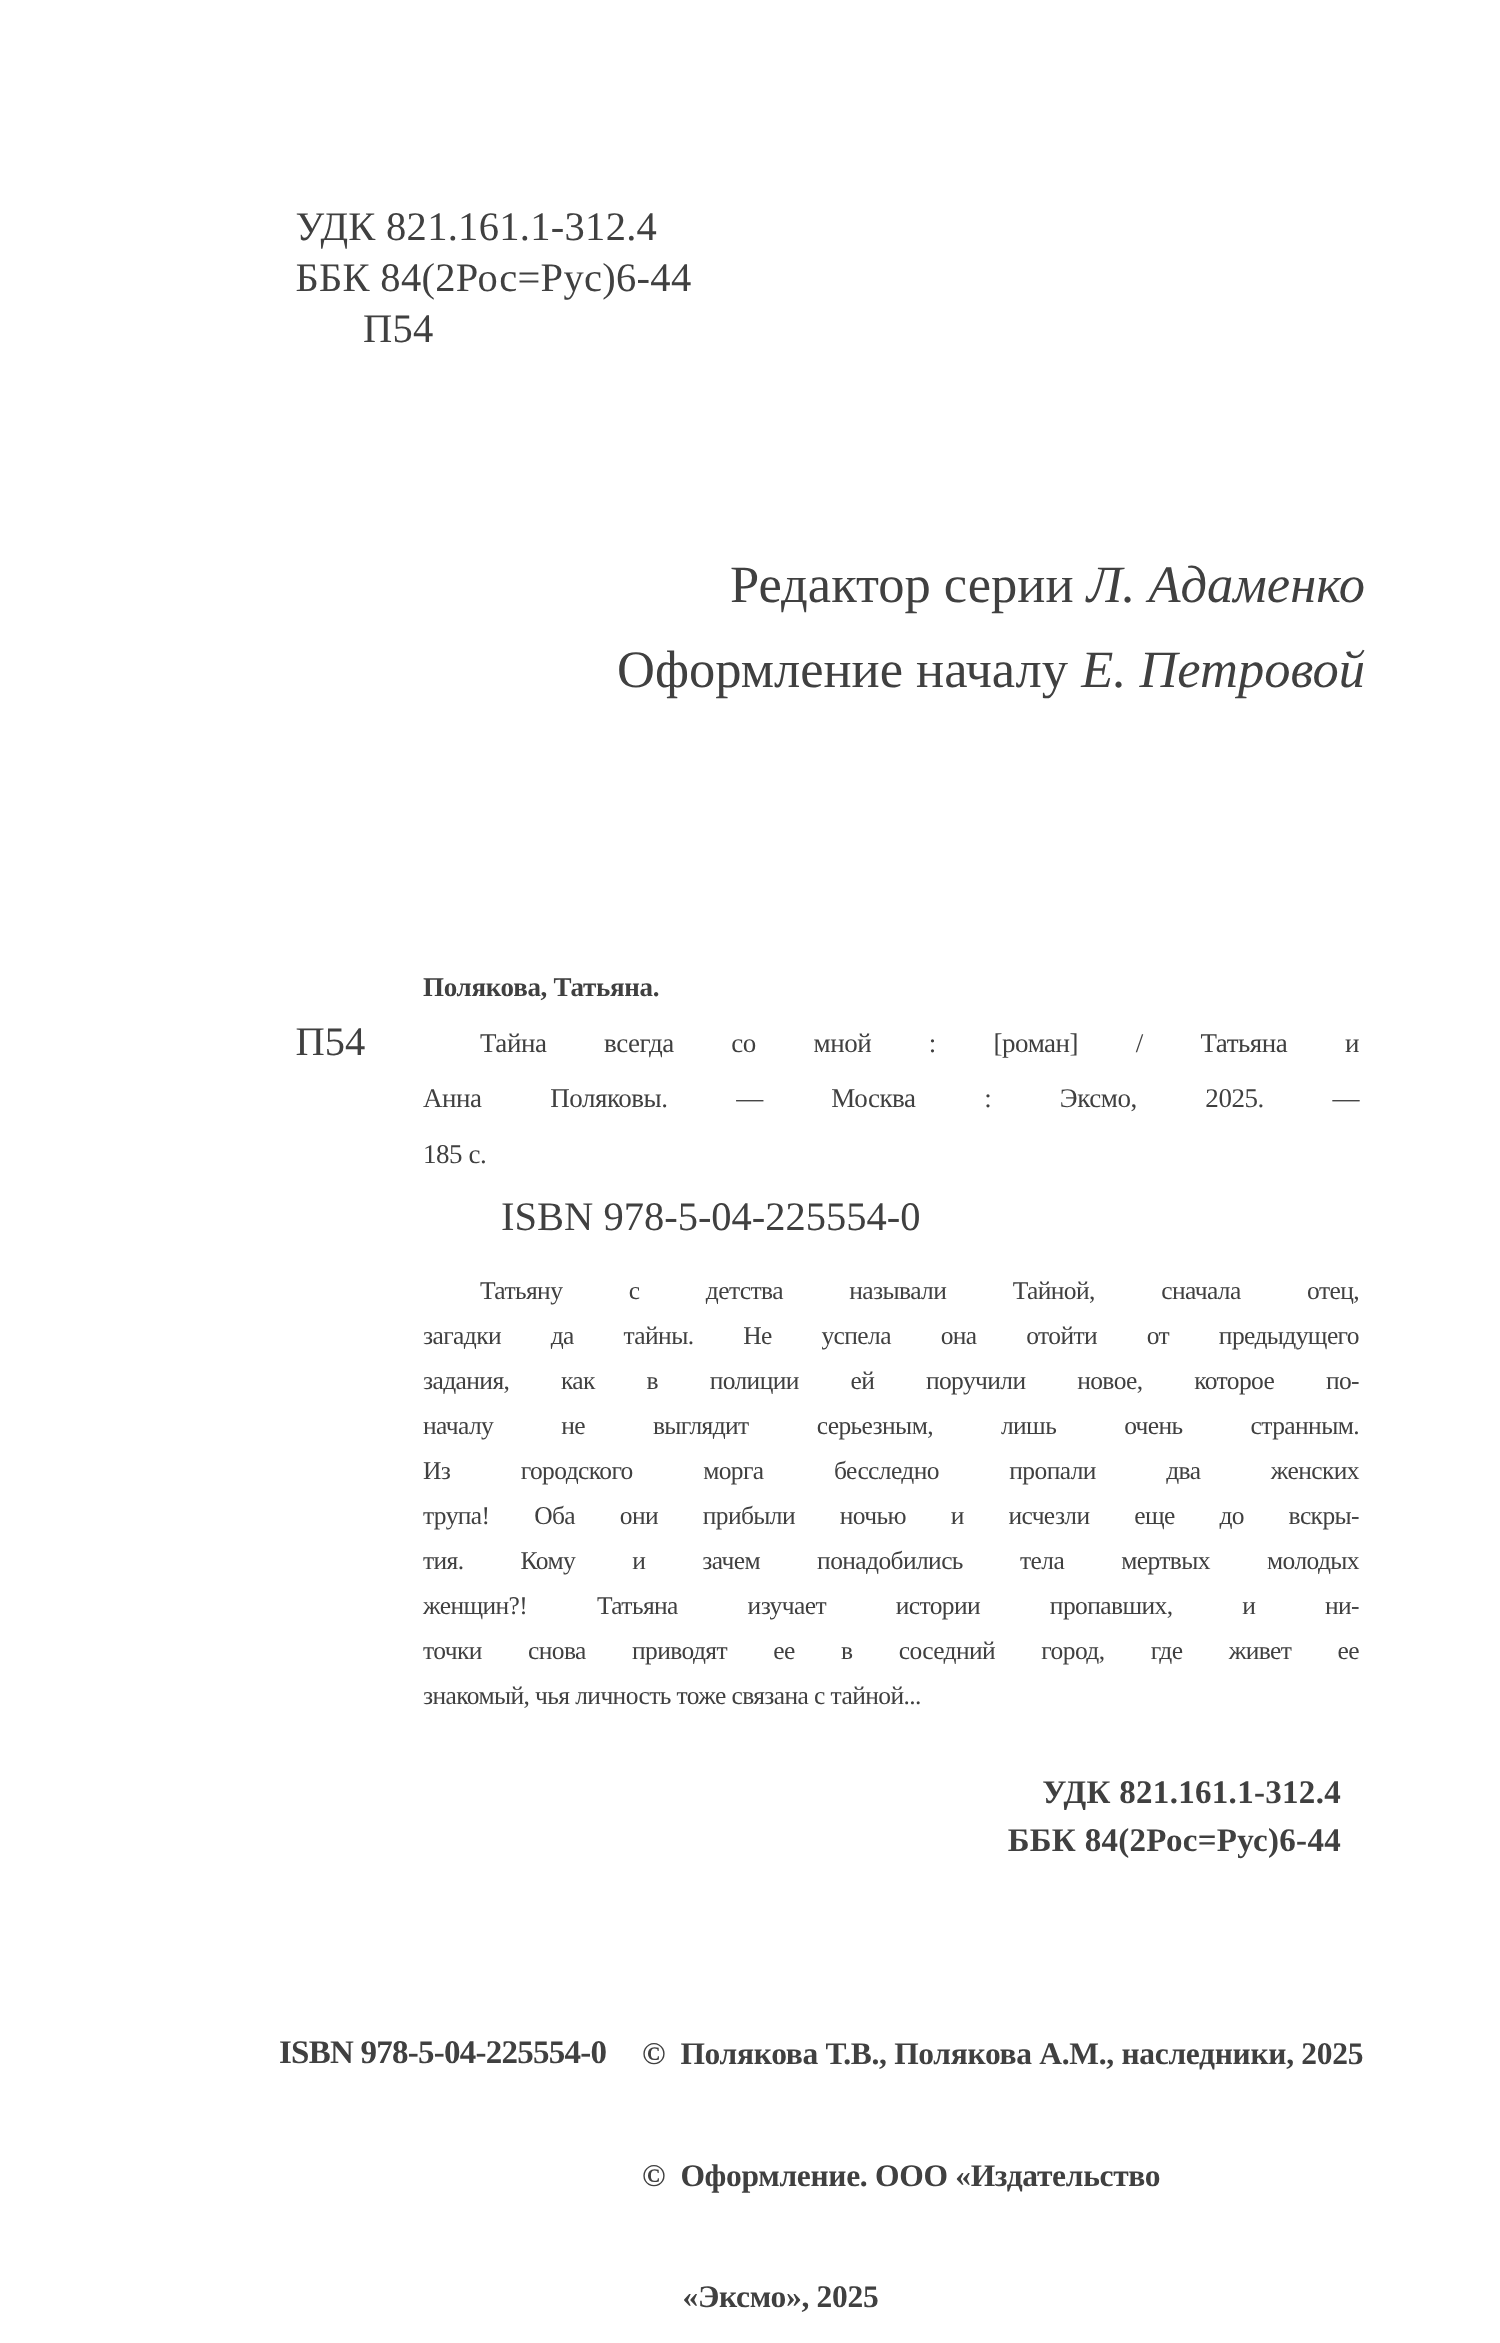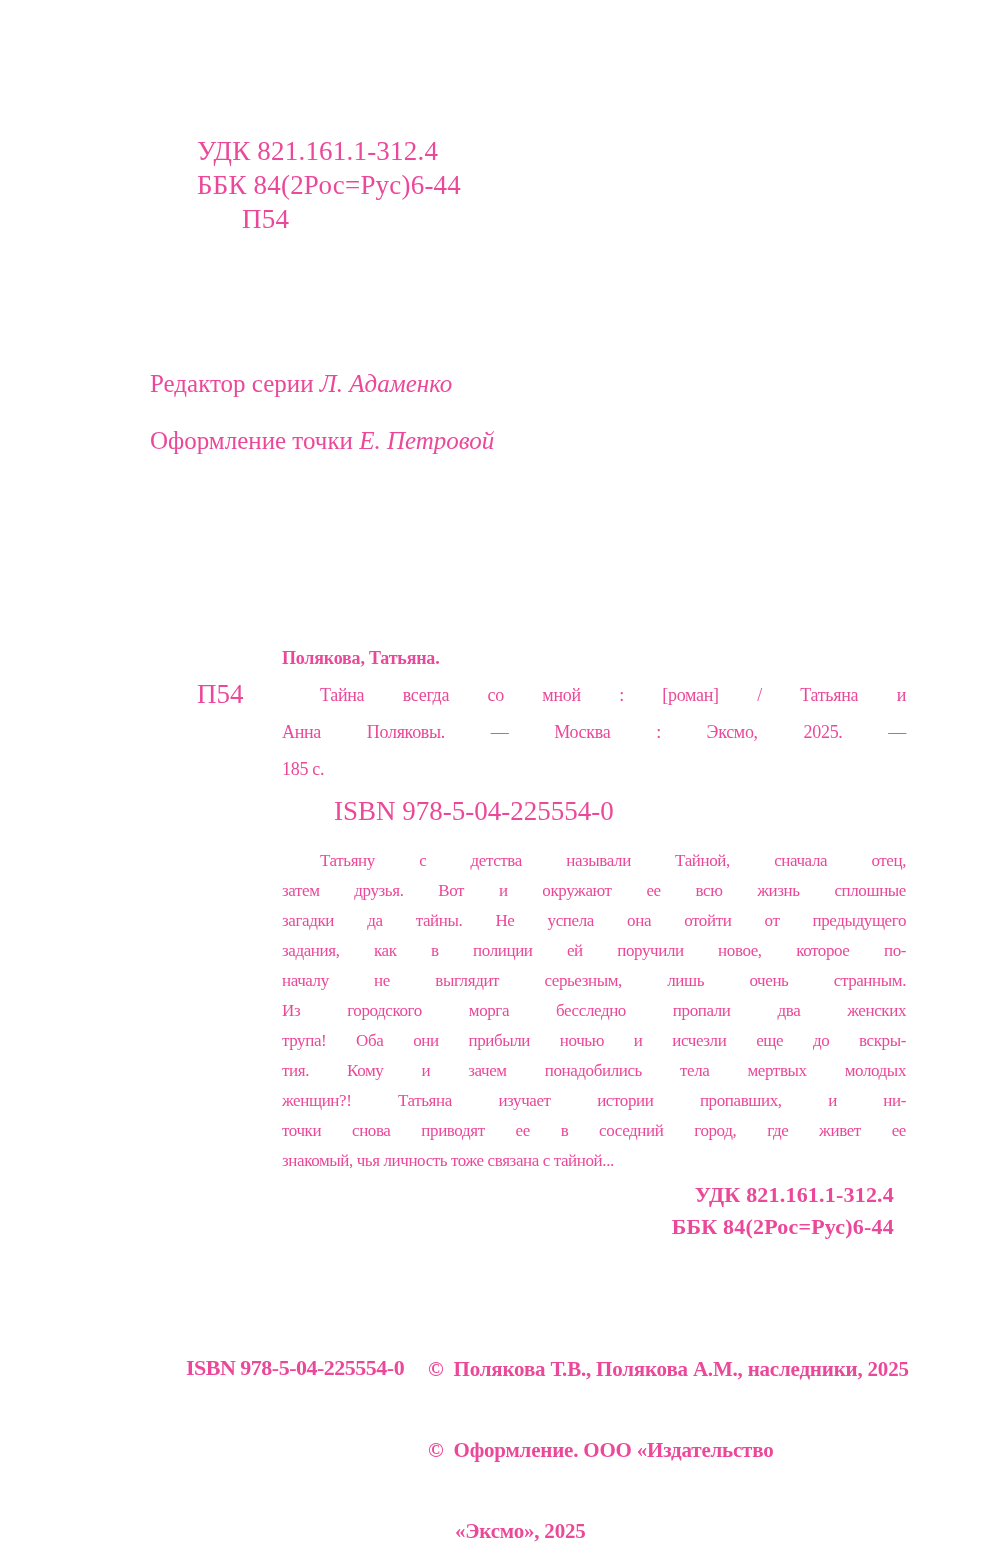--- a/index.html
+++ b/index.html
@@ -1,37 +1,37 @@
 <!DOCTYPE html>
 <html><head>
 <meta charset="utf-8">
 <style>
   html, body { margin: 0; padding: 0; background: #ffffff; }
   .page {
     position: relative;
     width: 1000px;
     height: 1562px;
     background: #ffffff;
-    color: #ec4899;
+    color: #404040;
     font-family: "Liberation Serif", "DejaVu Serif", serif;
     overflow: hidden;
   }
   .abs { position: absolute; }
 
   .top-codes {
     left: 197px; top: 134px;
     font-size: 27px; line-height: 34px;
     letter-spacing: 0.2px;
   }
   .top-codes .p54 { padding-left: 45px; }
 
   .centerline {
     left: 150px; width: 760px;
-    text-align: left;
-    font-size: 25px;
+    text-align: right;
+    font-size: 35px;
   }
   .centerline.editor { top: 370px; }
   .centerline.designer { top: 427px; }
 
   .biblio-code {
     left: 197px; top: 679px;
     font-size: 27px;
   }
   .biblio {
     left: 282px; top: 640px; width: 624px;
@@ -88,38 +88,37 @@
     <div>ББК 84(2Рос=Рус)6-44</div>
     <div class="p54">П54</div>
   </div>
 
   <div class="abs centerline editor">
     <span>Редактор серии</span>
     <i>Л. Адаменко</i>
   </div>
 
   <div class="abs centerline designer">
-    <span>Оформление точки</span>
+    <span>Оформление началу</span>
     <i>Е. Петровой</i>
   </div>
 
   <div class="abs biblio-code">П54</div>
 
   <div class="abs biblio">
     <div class="author">Полякова, Татьяна.</div>
     <div class="jline ind">Тайна всегда со мной : [роман] / Татьяна и</div>
     <div class="jline">Анна Поляковы. — Москва : Эксмо, 2025. —</div>
     <div>185 с.</div>
   </div>
 
   <div class="abs isbn-mid">ISBN 978-5-04-225554-0</div>
 
   <div class="abs annotation">
     <div class="jline ind">Татьяну с детства называли Тайной, сначала отец,</div>
-    <div class="jline">затем друзья. Вот и окружают ее всю жизнь сплошные</div>
     <div class="jline">загадки да тайны. Не успела она отойти от предыдущего</div>
     <div class="jline">задания, как в полиции ей поручили новое, которое по-</div>
     <div class="jline">началу не выглядит серьезным, лишь очень странным.</div>
     <div class="jline">Из городского морга бесследно пропали два женских</div>
     <div class="jline">трупа! Оба они прибыли ночью и исчезли еще до вскры-</div>
     <div class="jline">тия. Кому и зачем понадобились тела мертвых молодых</div>
     <div class="jline">женщин?! Татьяна изучает истории пропавших, и ни-</div>
     <div class="jline">точки снова приводят ее в соседний город, где живет ее</div>
     <div>знакомый, чья личность тоже связана с тайной...</div>
   </div>

